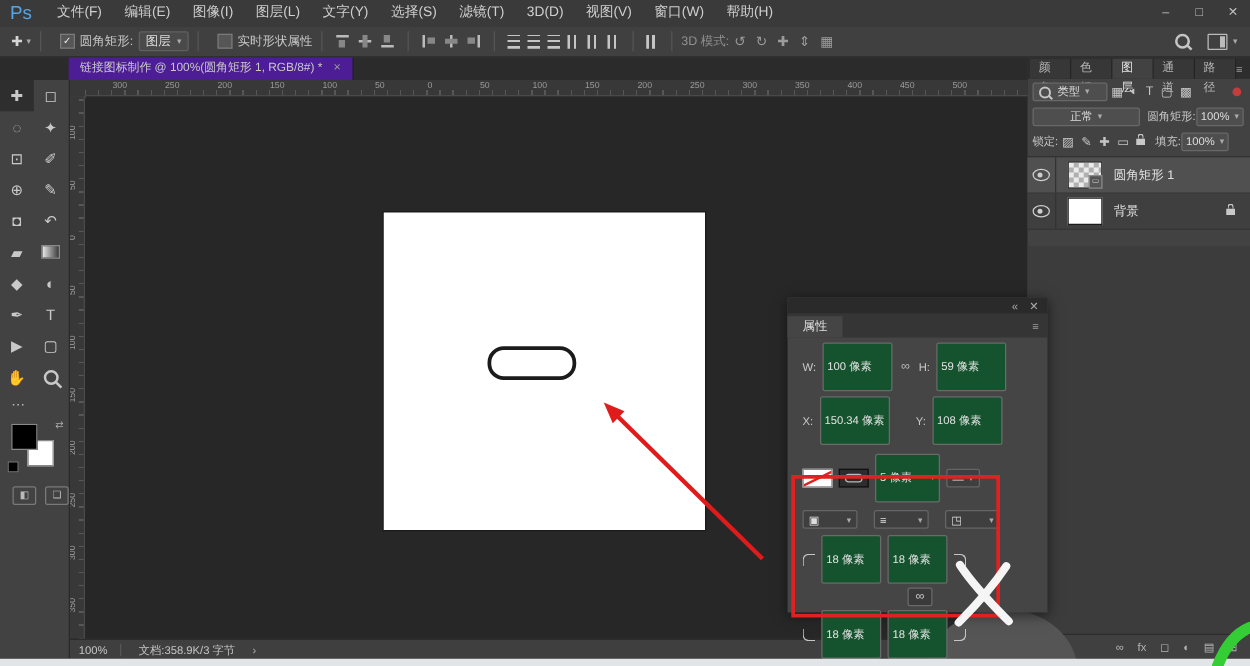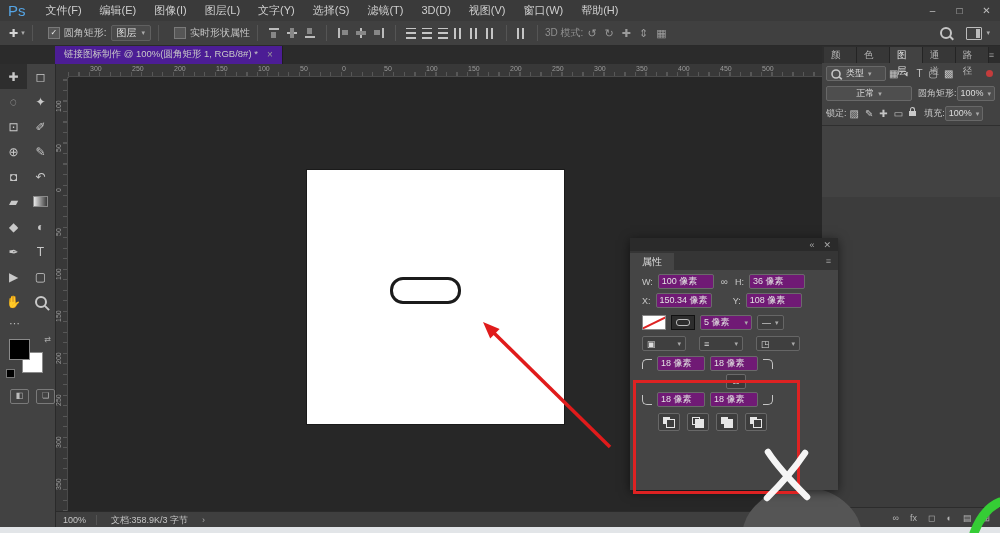--- a/index.html
+++ b/index.html
@@ -99,21 +99,21 @@
   .ptitle{height:13px;background:#2a2a2a;display:flex;align-items:center;justify-content:flex-end;gap:9px;padding-right:7px;color:#a8a8a8;font-size:9px}
   .ptabs{height:19px;background:#353535;display:flex;align-items:flex-end}
   .ptab{background:#454545;color:#ddd;font-size:10px;padding:0 12px;height:17px;line-height:17px}
   .pmenu{margin-left:auto;margin-right:7px;color:#999;font-size:9px;line-height:17px}
   .phead{display:flex;align-items:center;gap:6px;padding:5px 8px 4px 8px;border-bottom:1px solid #393939}
   .pico{width:18px;height:14px;background:#3a3a3a;border:1px solid #666;position:relative;flex:none}
   .pico.shp::after{content:"";position:absolute;left:3px;top:4px;width:10px;height:5px;border:1px solid #ccc;border-radius:3px}
   .pico.msk::after{content:"";position:absolute;left:5px;top:3px;width:7px;height:7px;background:#8a8a8a;border-radius:50%}
   .phtxt{color:#ddd;font-size:10px}
   .prow{display:flex;align-items:center;padding:4px 8px 0 12px;gap:5px;color:#c9c9c9}
-  .pfld{background:#701a75;border:1px solid #6a6a6a;border-radius:2px;height:13px;line-height:13px;font-size:9px;color:#e2e2e2;padding:0 3px;width:48px;overflow:hidden;white-space:nowrap;flex:none}
+  .pfld{background:#14532d;border:1px solid #6a6a6a;border-radius:2px;height:13px;line-height:13px;font-size:9px;color:#e2e2e2;padding:12px 3px;width:48px;overflow:hidden;white-space:nowrap;flex:none}
   .linkg{color:#bbb;font-size:10px;padding:0 2px}
   .swfill{width:22px;height:13px;background:#fff;border:1px solid #888;position:relative;overflow:hidden;flex:none}
   .swfill::after{content:"";position:absolute;left:-4px;top:5px;width:34px;height:2px;background:#d22;transform:rotate(-26deg)}
   .swstroke{width:22px;height:13px;background:#2d2d2d;border:1px solid #111;position:relative;flex:none}
   .swstroke::after{content:"";position:absolute;left:4px;top:3px;width:12px;height:5px;border:1px solid #bbb;border-radius:3px}
   .pcombo{background:#3f3f3f;border:1px solid #666;border-radius:2px;height:13px;display:flex;align-items:center;gap:4px;padding:0 4px;color:#ddd}
   .corn{width:9px;height:9px;border:1.5px solid #c5c5c5;border-right:none;border-bottom:none;border-top-left-radius:5px;flex:none}
   .corn.tr{transform:rotate(90deg)}.corn.bl{transform:rotate(-90deg)}.corn.br{transform:rotate(180deg)}
   .linkbtn{background:#3a3a3a;border:1px solid #6a6a6a;border-radius:2px;color:#ccc;font-size:10px;height:13px;line-height:13px;padding:0 5px}
   .pfbtn{width:20px;height:16px;background:#3d3d3d;border:1px solid #686868;border-radius:2px;display:flex;align-items:center;justify-content:center;position:relative}
@@ -381,20 +381,37 @@
       <span class="ficon">✚</span>
       <span class="ficon">▭</span>
       <span class="mlock"></span>
       <span style="margin-left:8px">填充:</span>
       <span class="fld" style="width:30px">
         <span>100%</span>
         <span class="car">▾</span>
       </span>
     </div>
     <div style="height:1px;background:#2f2f2f;margin-top:2px"></div>
+    <div class="lrow sel">
+      <span class="eyebox">
+          <span class="eye"></span>
+        </span>
+      <span class="thumb checker">
+          <span class="badge">▭</span>
+        </span>
+      <span class="lname">圆角矩形 1</span>
+    </div>
+    <div class="lrow">
+      <span class="eyebox">
+          <span class="eye"></span>
+        </span>
+      <span class="thumb"></span>
+      <span class="lname">背景</span>
+      <span class="mlock lockend"></span>
+    </div>
     <div class="dockfill"></div>
     <div class="dockbottom">
       <span>∞</span>
       <span>fx</span>
       <span>◻</span>
       <span>◐</span>
       <span>▤</span>
       <span>⊞</span>
     </div>
   </div>
@@ -408,21 +425,21 @@
     </div>
     <div class="ptabs">
       <span class="ptab">属性</span>
       <span class="pmenu">≡</span>
     </div>
     <div class="prow">
       <span>W:</span>
       <span class="pfld">100 像素</span>
       <span class="linkg">∞</span>
       <span>H:</span>
-      <span class="pfld">36 像素</span>
+      <span class="pfld">59 像素</span>
     </div>
     <div class="prow">
       <span>X:</span>
       <span class="pfld">150.34 像素</span>
       <span class="linkg" style="visibility:hidden">∞</span>
       <span>Y:</span>
       <span class="pfld">108 像素</span>
     </div>
     <div class="prow" style="padding-top:7px">
       <span class="swfill"></span>

